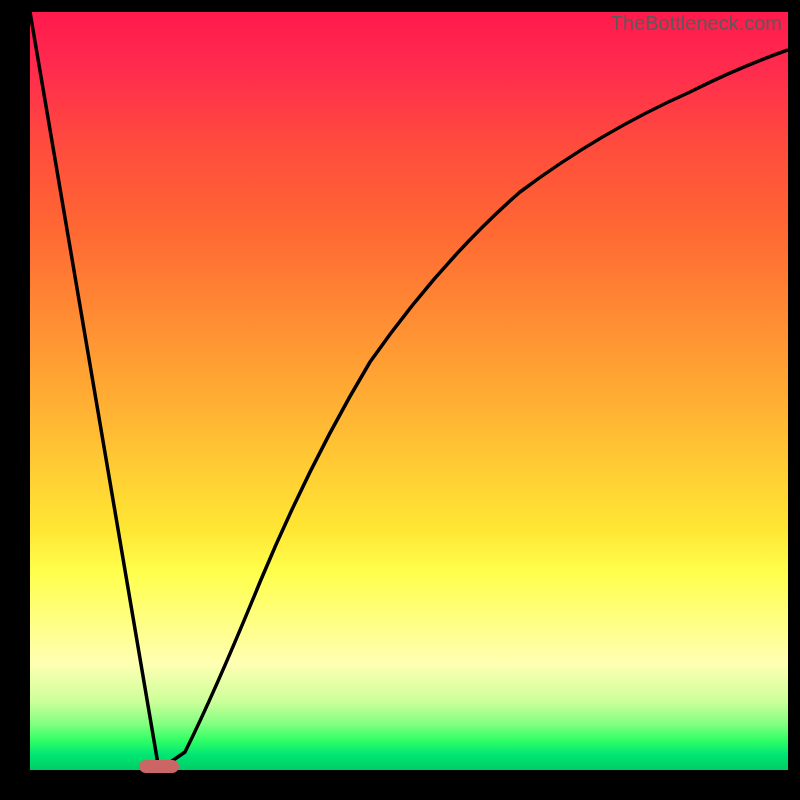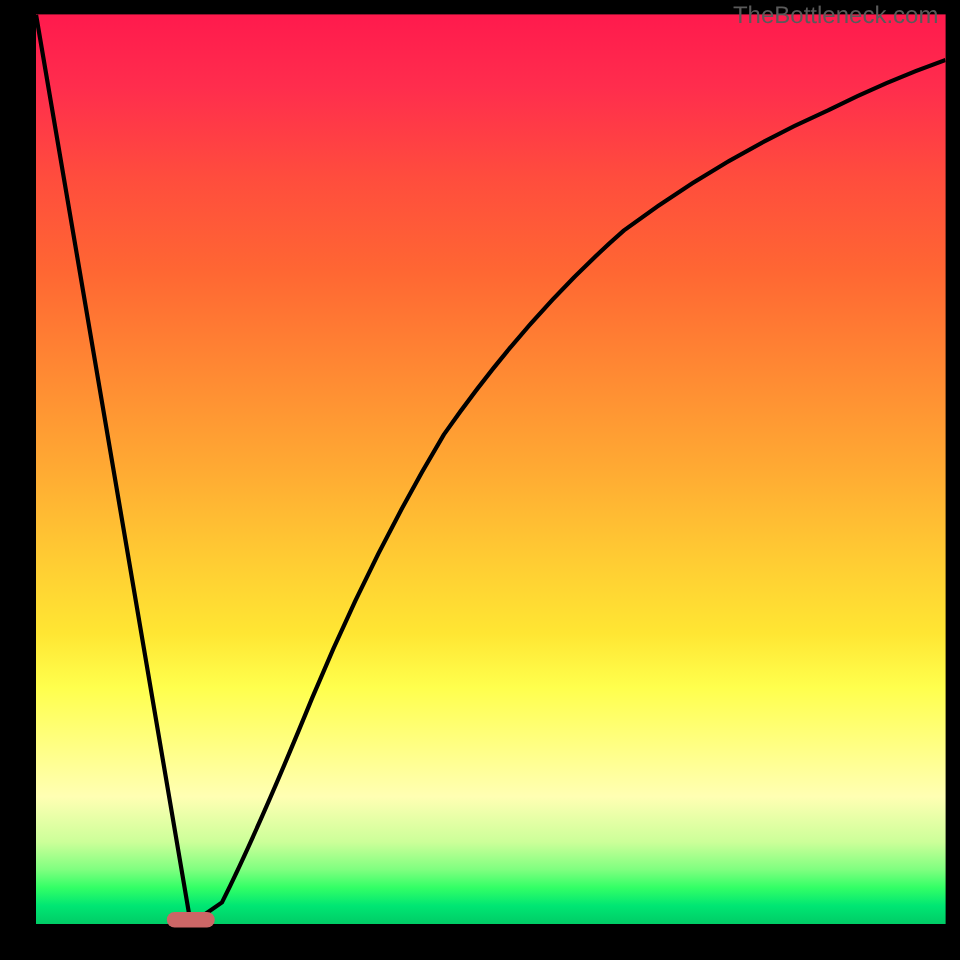--- a/index.html
+++ b/index.html
@@ -34,21 +34,21 @@
         #ffffb3 86%,
         #ccff99 91%,
         #80ff80 94%,
         #33ff66 96%,
         #00e673 98%,
         #00cc66 100%
       );
     }
     .watermark {
       position: absolute;
-      top: 2px;
+      top: 12px;
       right: 18px;
       font-family: Arial, sans-serif;
       font-size: 20px;
       color: #5a5a5a;
       font-weight: normal;
       z-index: 10;
     }
     .curve-svg {
       position: absolute;
       left: 30px;

